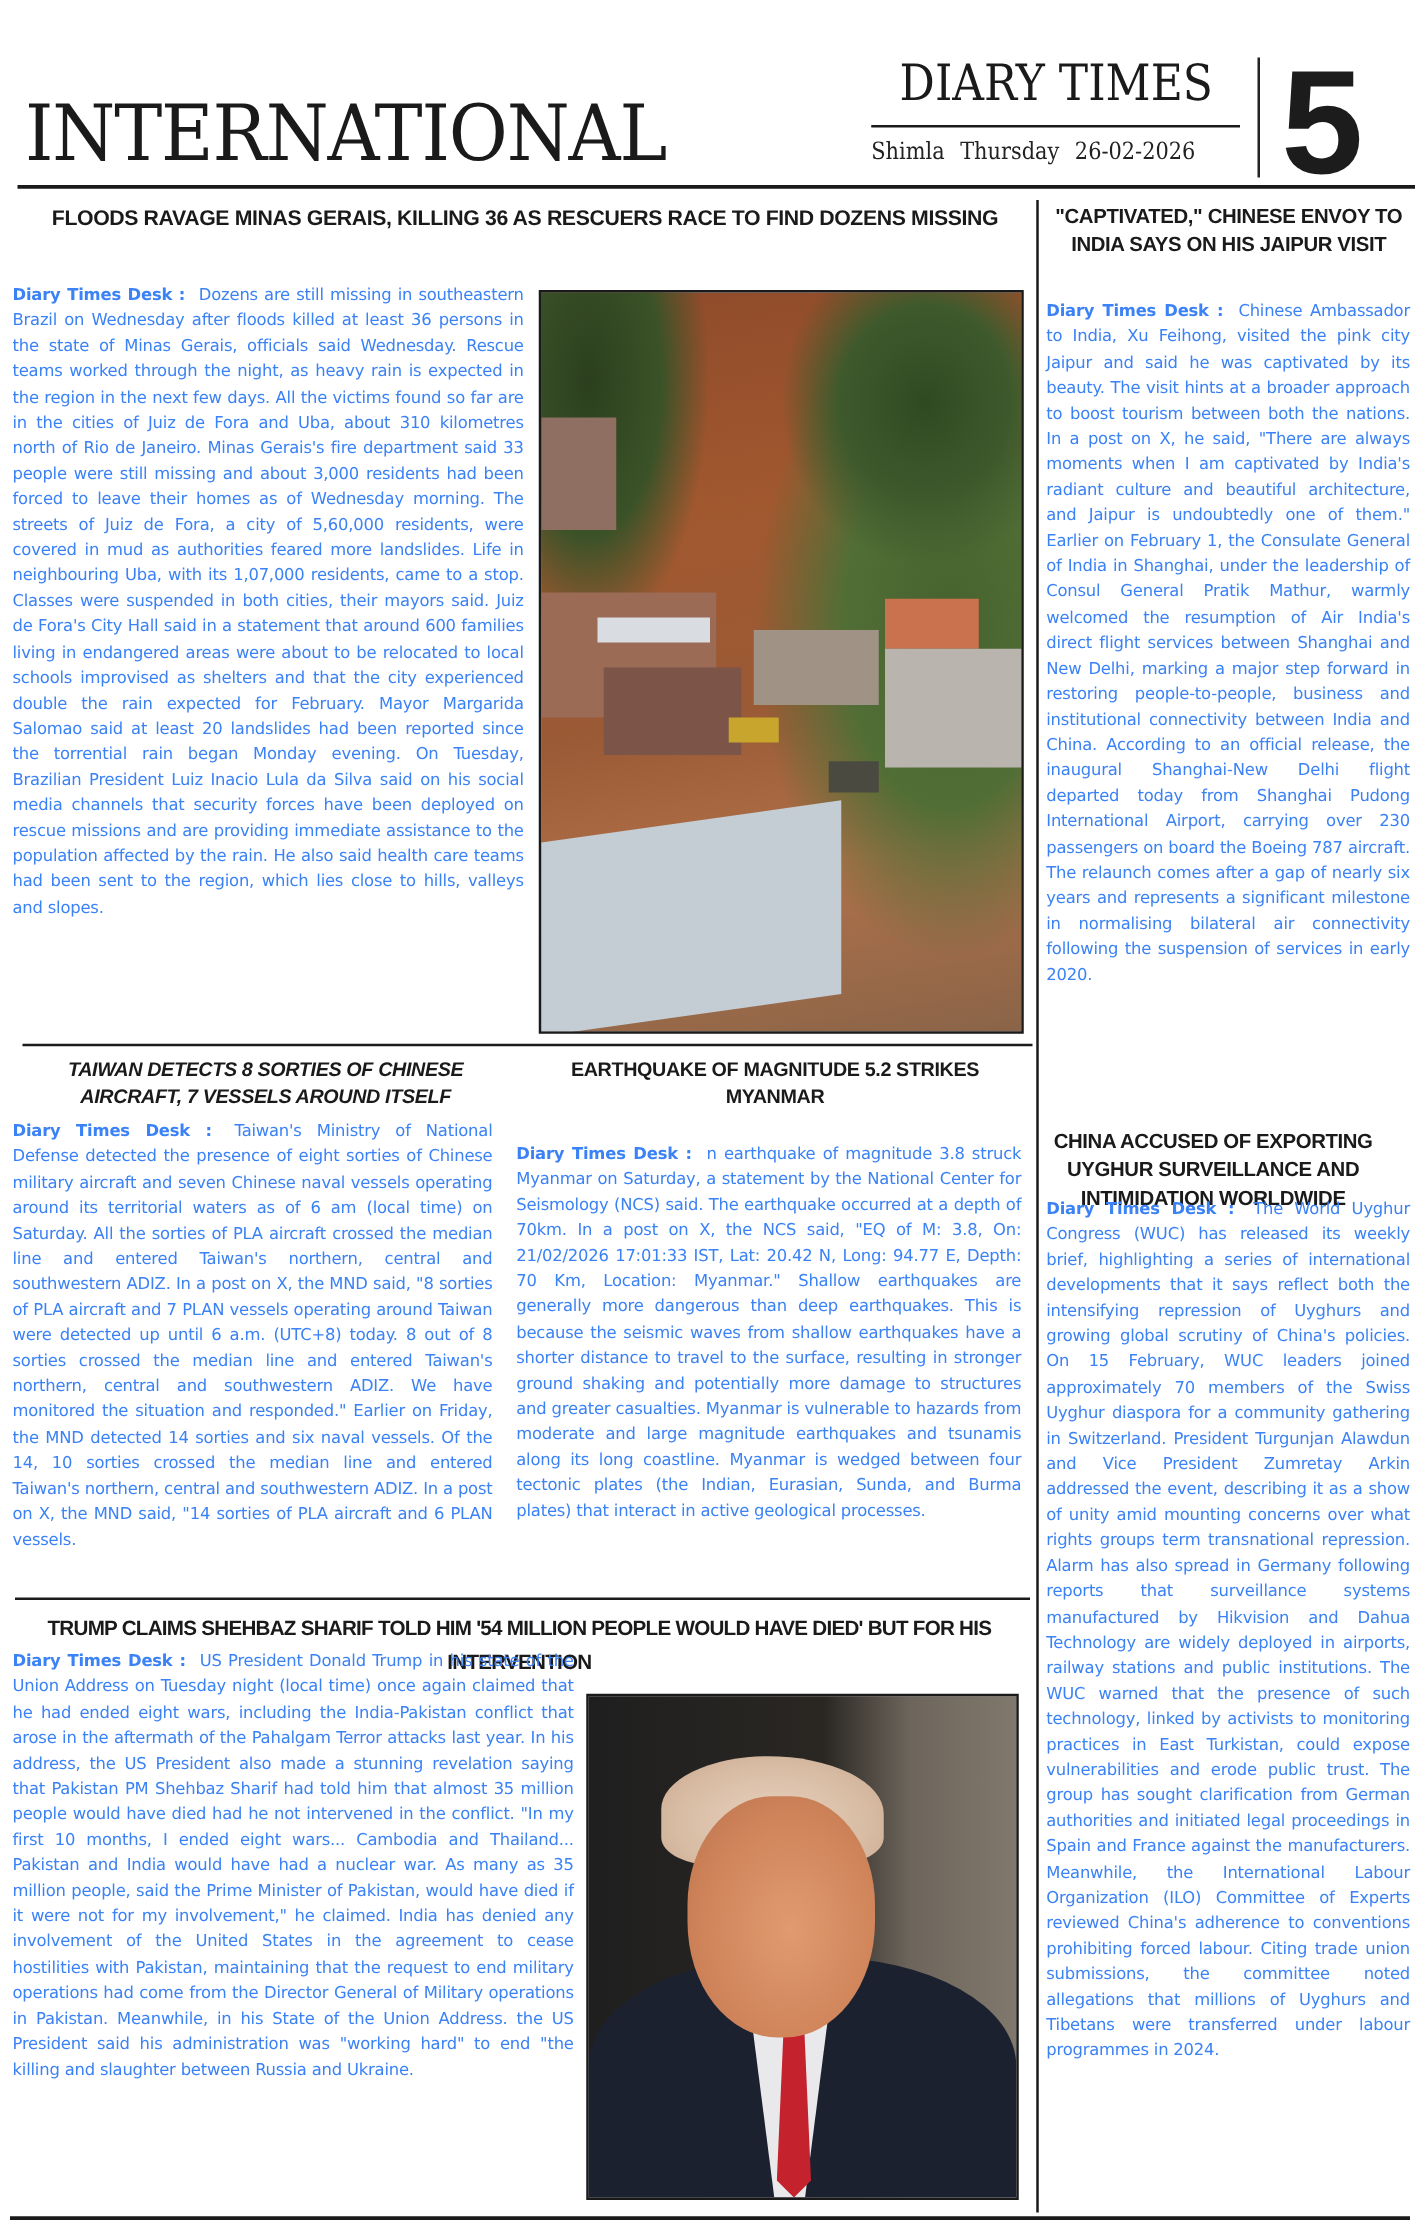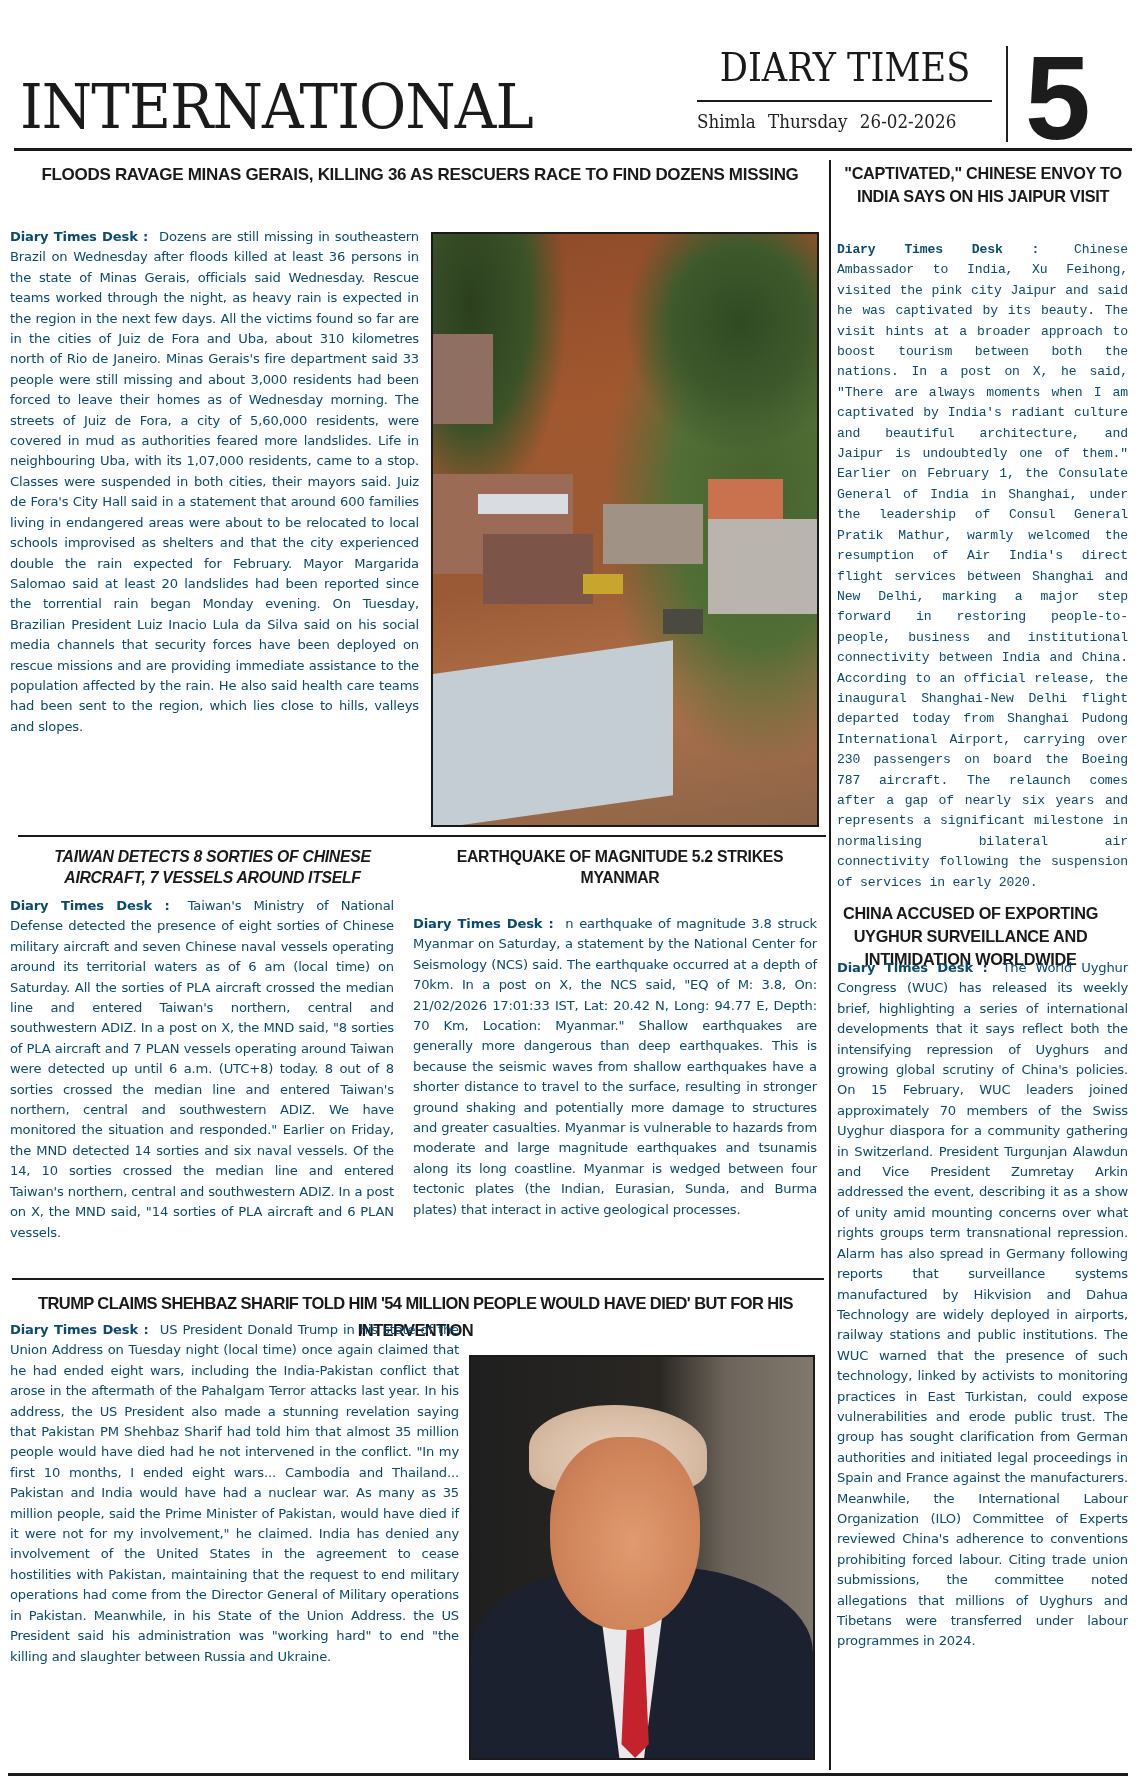--- a/index.html
+++ b/index.html
@@ -29,21 +29,21 @@
     font-family: "Liberation Sans", sans-serif; font-weight: bold; font-size: 118px; color: #1c1c1c;
   }
   .top-rule { position: absolute; left: 14px; top: 148px; width: 1118px; height: 3px; background: #1a1a1a; }
 
   .headline {
     font-family: "Liberation Sans", sans-serif; font-weight: bold; text-align: center;
     color: #1a1a1a; letter-spacing: -0.3px; line-height: 1.45;
   }
   .body-text {
     font-family: "DejaVu Sans", sans-serif; font-size: 13.1px; line-height: 20.4px;
-    text-align: justify; color: #0c4a6e; letter-spacing: -0.15px;
+    text-align: justify; color: #3b82f6; letter-spacing: -0.15px;
   }
   .byline { font-weight: bold; margin-right: 6px; }
 
   .col-divider { position: absolute; width: 2px; background: #1a1a1a; }
   .hrule { position: absolute; height: 2px; background: #1a1a1a; }
 
   .photo { position: absolute; border: 2px solid #1a1a1a; overflow: hidden; }
 
   
   .landslide {
@@ -94,21 +94,21 @@
     <div class="bld" style="left:0; top:440px; width:240px; height:155px; background:#c4cdd4; transform:skewY(-8deg); transform-origin:left bottom;"></div>
     <div class="bld" style="left:150px; top:340px; width:40px; height:20px; background:#c8a62e;"></div>
     <div class="bld" style="left:230px; top:375px; width:40px; height:25px; background:#4a4a40;"></div>
   </div>
 </article>
 
 <div class="col-divider" style="left:829px; top:160px; height:1610px;"></div>
 
 <article>
   <h2 class="headline" style="position:absolute; left:838px; top:162px; width:290px; font-size:16.3px; line-height:23px;">"CAPTIVATED," CHINESE ENVOY TO INDIA SAYS ON HIS JAIPUR VISIT</h2>
-  <div class="body-text" style="position:absolute; left:837px; top:240px; width:291px;font-family:Liberation Mono, monospace;">
+  <div class="body-text" style="position:absolute; left:837px; top:240px; width:291px;">
     <span class="byline">Diary Times Desk :</span>
     <span>Chinese Ambassador to India, Xu Feihong, visited the pink city Jaipur and said he was captivated by its beauty. The visit hints at a broader approach to boost tourism between both the nations. In a post on X, he said, "There are always moments when I am captivated by India's radiant culture and beautiful architecture, and Jaipur is undoubtedly one of them." Earlier on February 1, the Consulate General of India in Shanghai, under the leadership of Consul General Pratik Mathur, warmly welcomed the resumption of Air India's direct flight services between Shanghai and New Delhi, marking a major step forward in restoring people-to-people, business and institutional connectivity between India and China. According to an official release, the inaugural Shanghai-New Delhi flight departed today from Shanghai Pudong International Airport, carrying over 230 passengers on board the Boeing 787 aircraft. The relaunch comes after a gap of nearly six years and represents a significant milestone in normalising bilateral air connectivity following the suspension of services in early 2020.</span>
   </div>
 </article>
 
 <div class="hrule" style="left:18px; top:835px; width:808px;"></div>
 
 <article>
   <h2 class="headline" style="position:absolute; left:20px; top:846px; width:385px; font-size:15.8px; line-height:21px;font-style:italic;">TAIWAN DETECTS 8 SORTIES OF CHINESE AIRCRAFT, 7 VESSELS AROUND ITSELF</h2>
   <div class="body-text" style="position:absolute; left:10px; top:896px; width:384px;">

